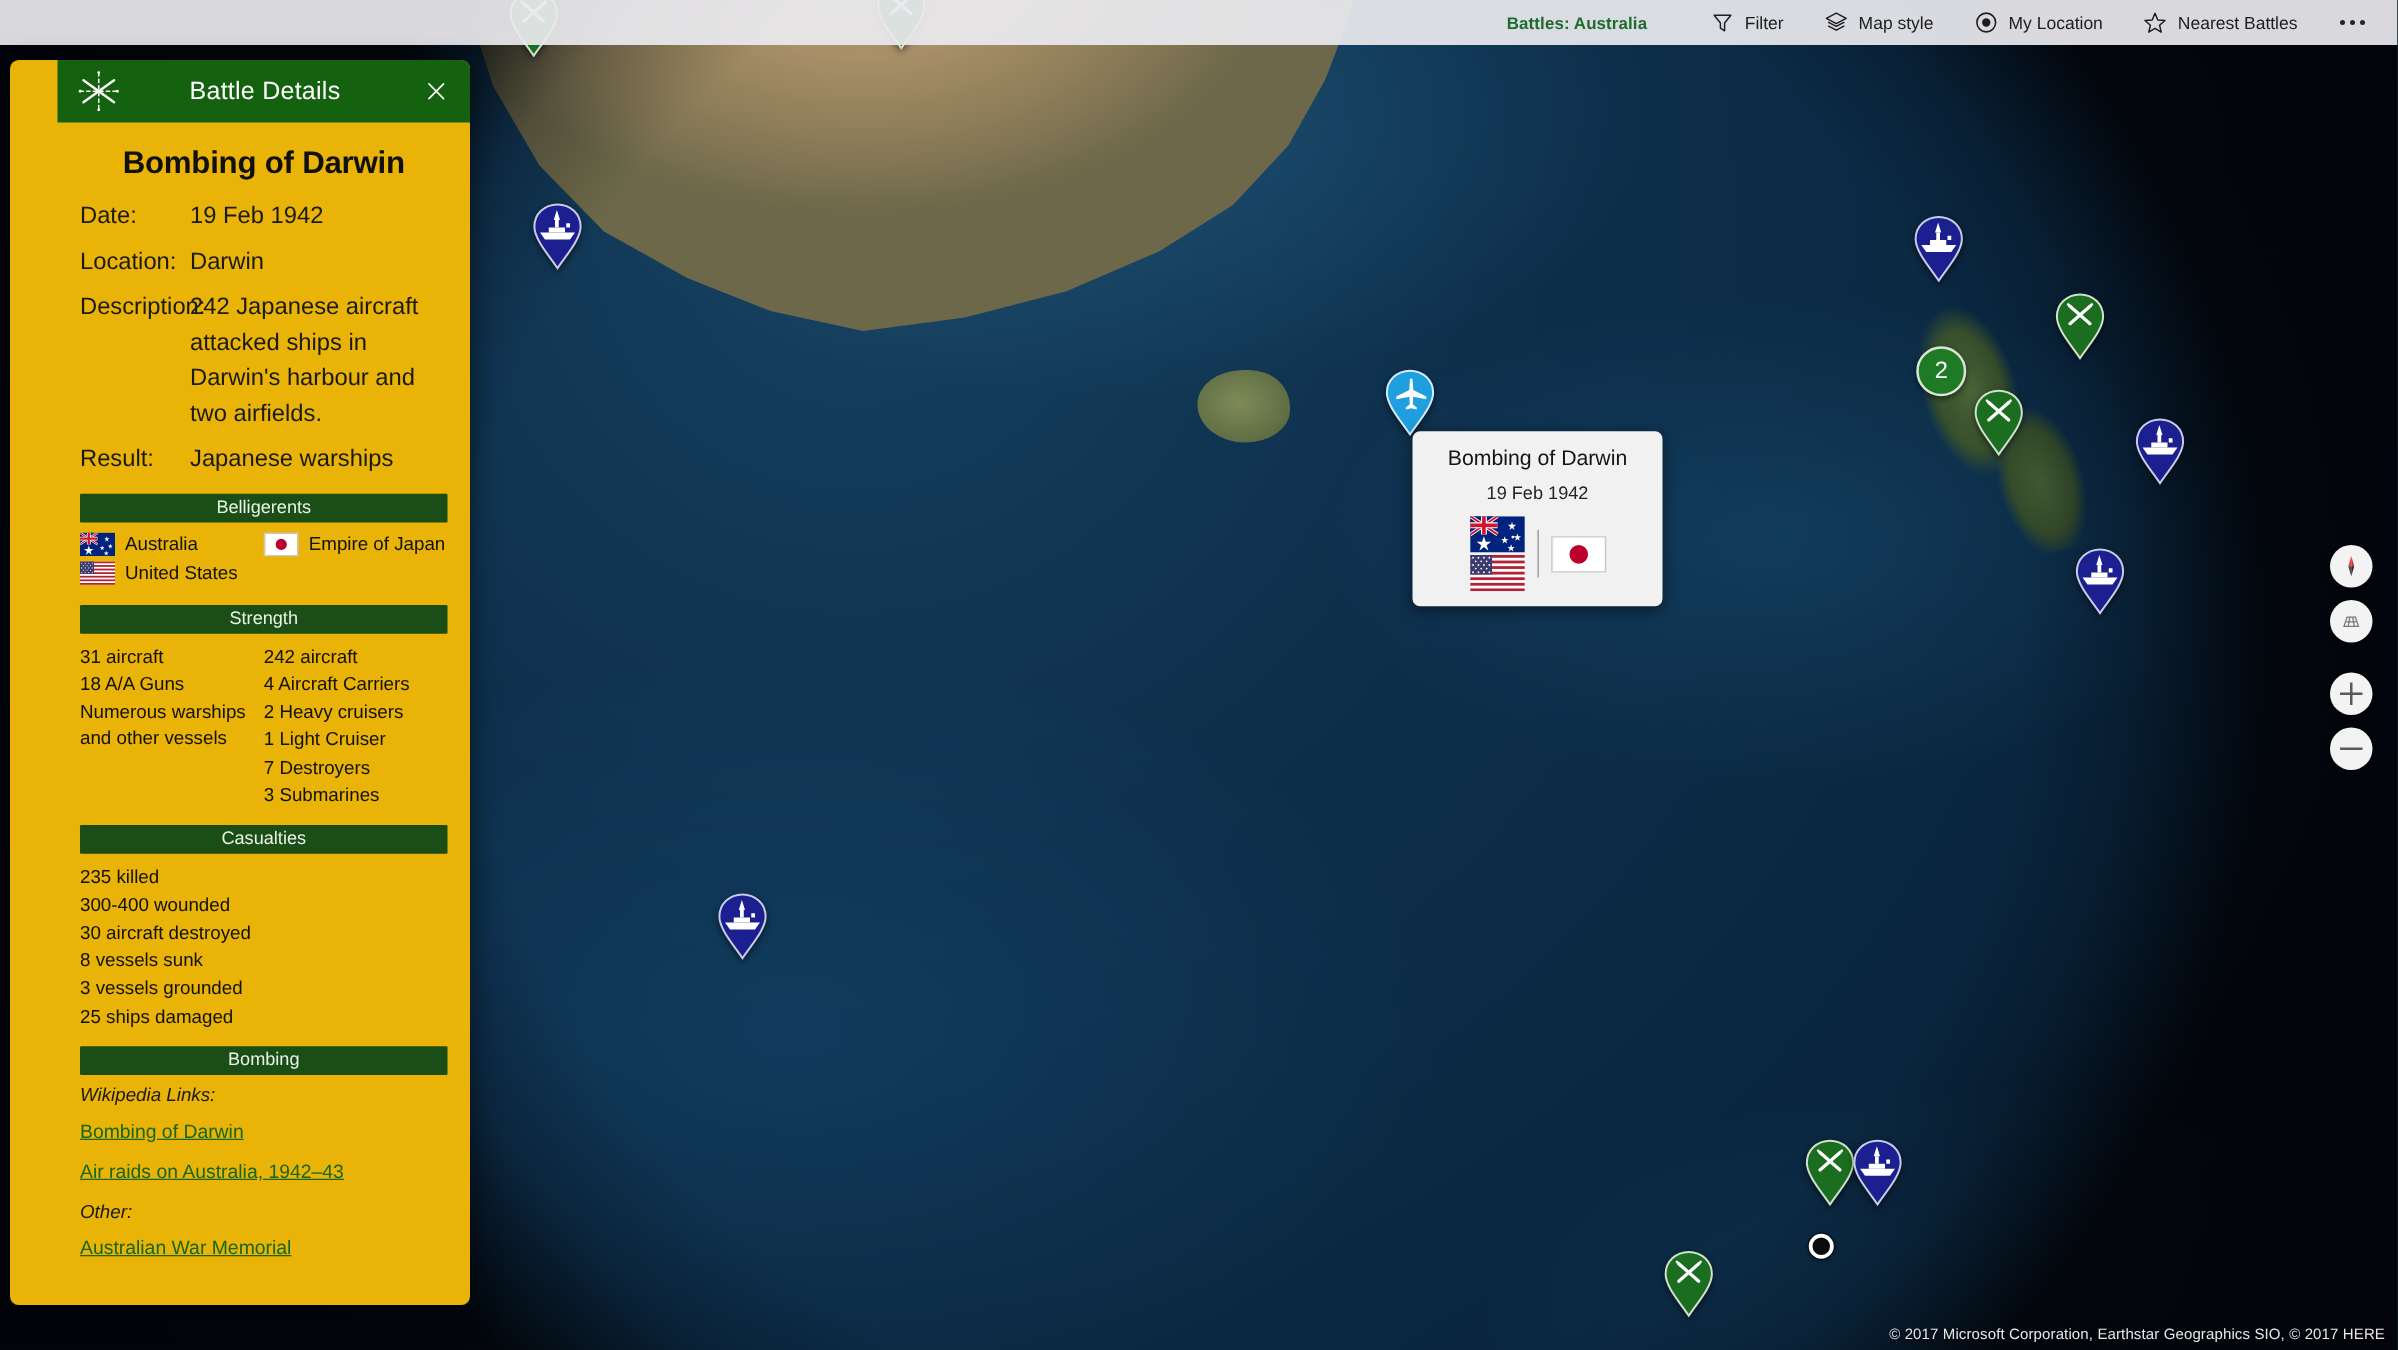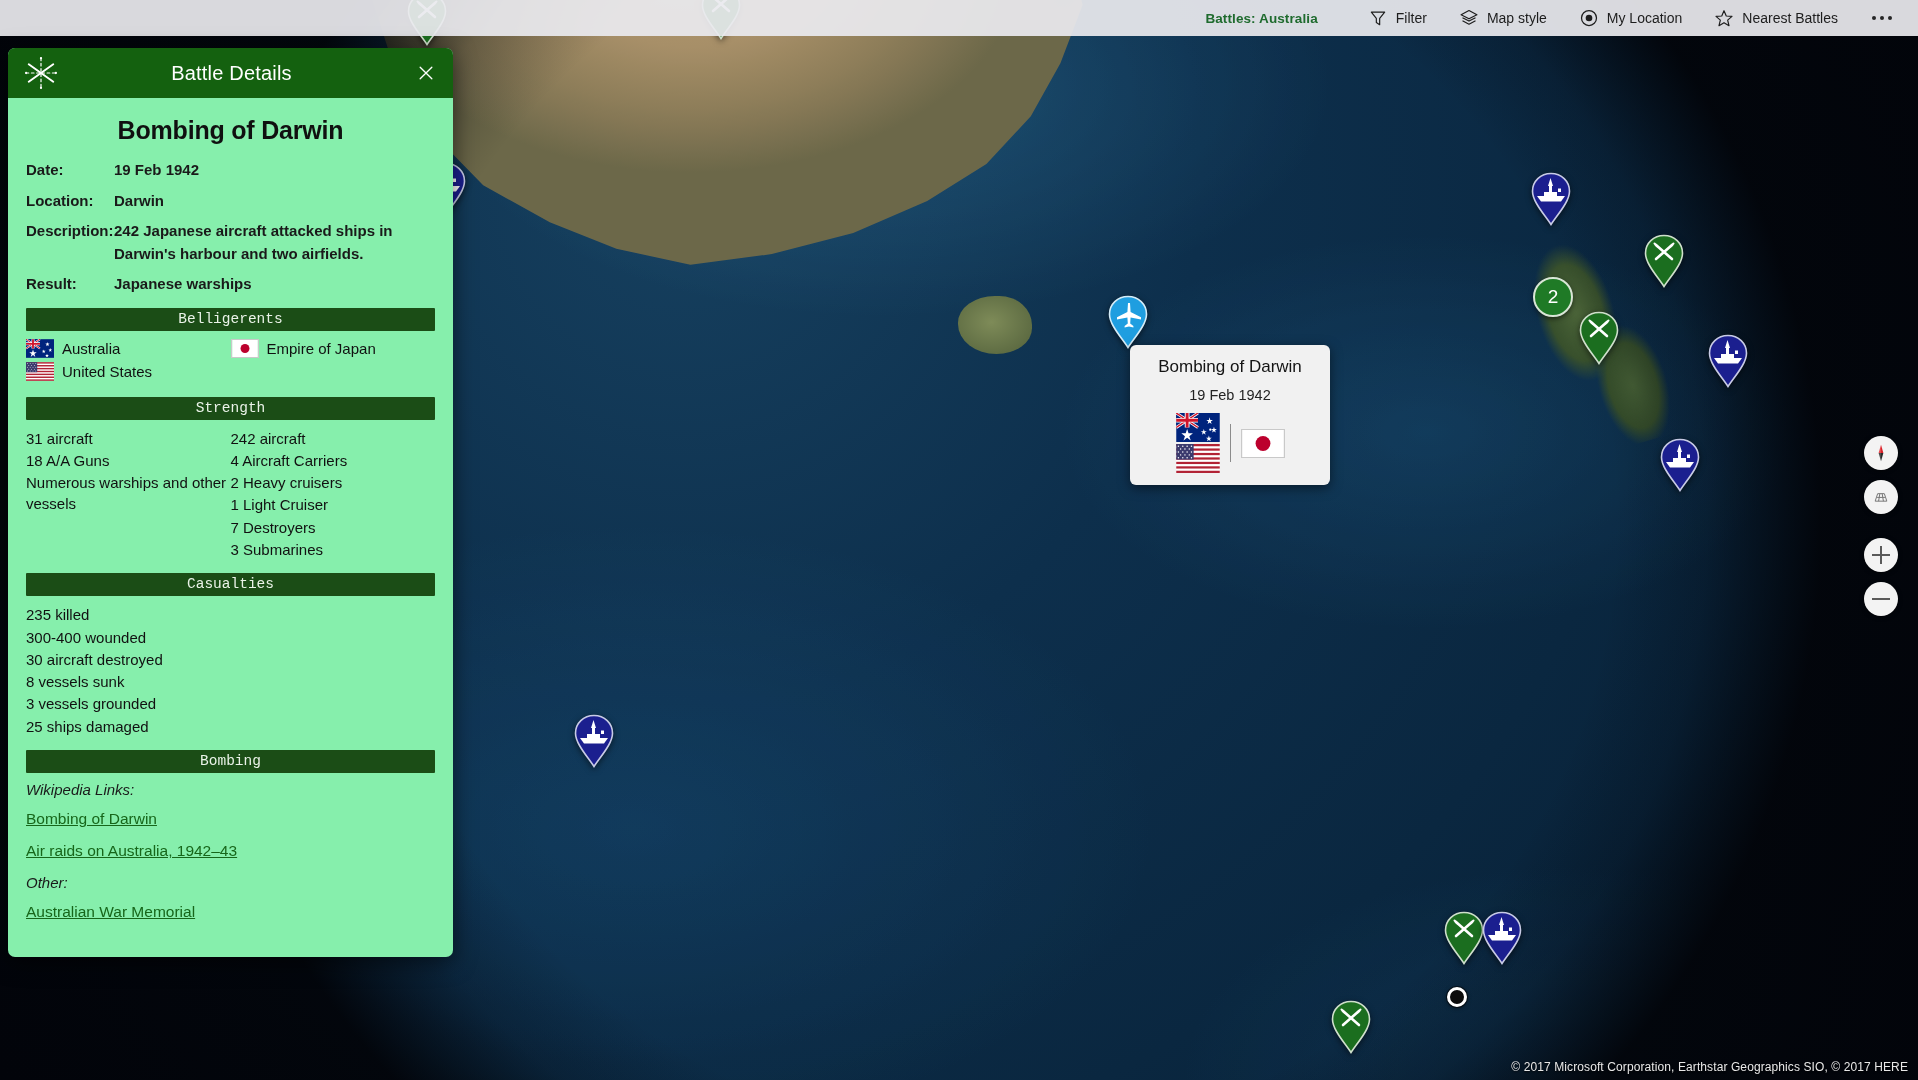--- a/index.html
+++ b/index.html
@@ -111,26 +111,26 @@
     display: flex; align-items: center; gap: 8px;
     padding: 0 16px; height: 40px; cursor: pointer;
     font-size: 14px; color: #1d1d1d;
   }
   .tb-ico { width: 20px; height: 20px; display: block; }
   .tb-dots { display: flex; gap: 4px; padding: 0 12px 0 18px; cursor: pointer; align-items: center; height: 40px; }
   .tb-dots i { width: 4px; height: 4px; border-radius: 50%; background: #262626; display: block; }
 
   
   .panel {
-    position: absolute; left: 8px; top: 48px; width: 445px;
-    background: #86efac;
+    position: absolute; left: 8px; top: 48px; width: 368px;
+    background: #eab308;
     border-radius: 7px;
     box-shadow: 0 5px 22px rgba(0,0,0,.55);
     overflow: hidden; z-index: 50;
-    font-size: 15px; color: #111;
+    font-size: 15px; color: #111; padding-left: 38px;
   }
   .panel-head {
     background: #14610f; height: 50px;
     display: flex; align-items: center; position: relative;
     padding: 0 12px;
   }
   .panel-head .emblem { width: 42px; height: 42px; flex: 0 0 42px; }
   .panel-title {
     flex: 1; text-align: center; color: #fff;
     font-size: 20px; font-weight: 400; letter-spacing: .2px;
@@ -138,29 +138,28 @@
   }
   .panel-close {
     width: 30px; height: 30px; flex: 0 0 30px; cursor: pointer;
     display: flex; align-items: center; justify-content: center;
   }
   .panel-body { padding: 10px 18px 22px 18px; }
   .battle-name {
     text-align: center; font-size: 25px; font-weight: 600;
     color: #101010; margin: 8px 0 14px 0; letter-spacing: -.2px;
   }
-  .kv { display: flex; font-size: 15px; line-height: 1.5; margin-bottom: 8px; color: #1a1a1a; font-weight: bold; }
+  .kv { display: flex; font-size: 19px; line-height: 1.5; margin-bottom: 8px; color: #1a1a1a; }
   .kv .k { width: 88px; flex: 0 0 88px; }
   .kv .v { flex: 1; }
   .sec-head {
     background: #1b4d16; color: #eaf3e8;
     text-align: center; font-size: 14.5px;
     padding: 3px 0 4px; margin: 12px 0 8px 0;
     border-radius: 1px;
-    font-family: Liberation Mono, monospace;
   }
   .twocol { display: flex; font-size: 15px; line-height: 1.42; }
   .twocol .col { width: 50%; }
   .twocol .col > div { margin-bottom: 1px; }
   .bellig { display: flex; font-size: 15px; }
   .bellig .col { width: 50%; }
   .flagrow { display: flex; align-items: center; gap: 8px; margin-bottom: 4px; }
   .flag { width: 28px; height: 19px; flex: 0 0 28px; display: block; border: 0; }
   .flag.jp { border: 1px solid #c9c9c9; }
   .src-label { font-size: 15px; margin: 2px 0 4px; color: #1a1a1a; font-style: italic; }

